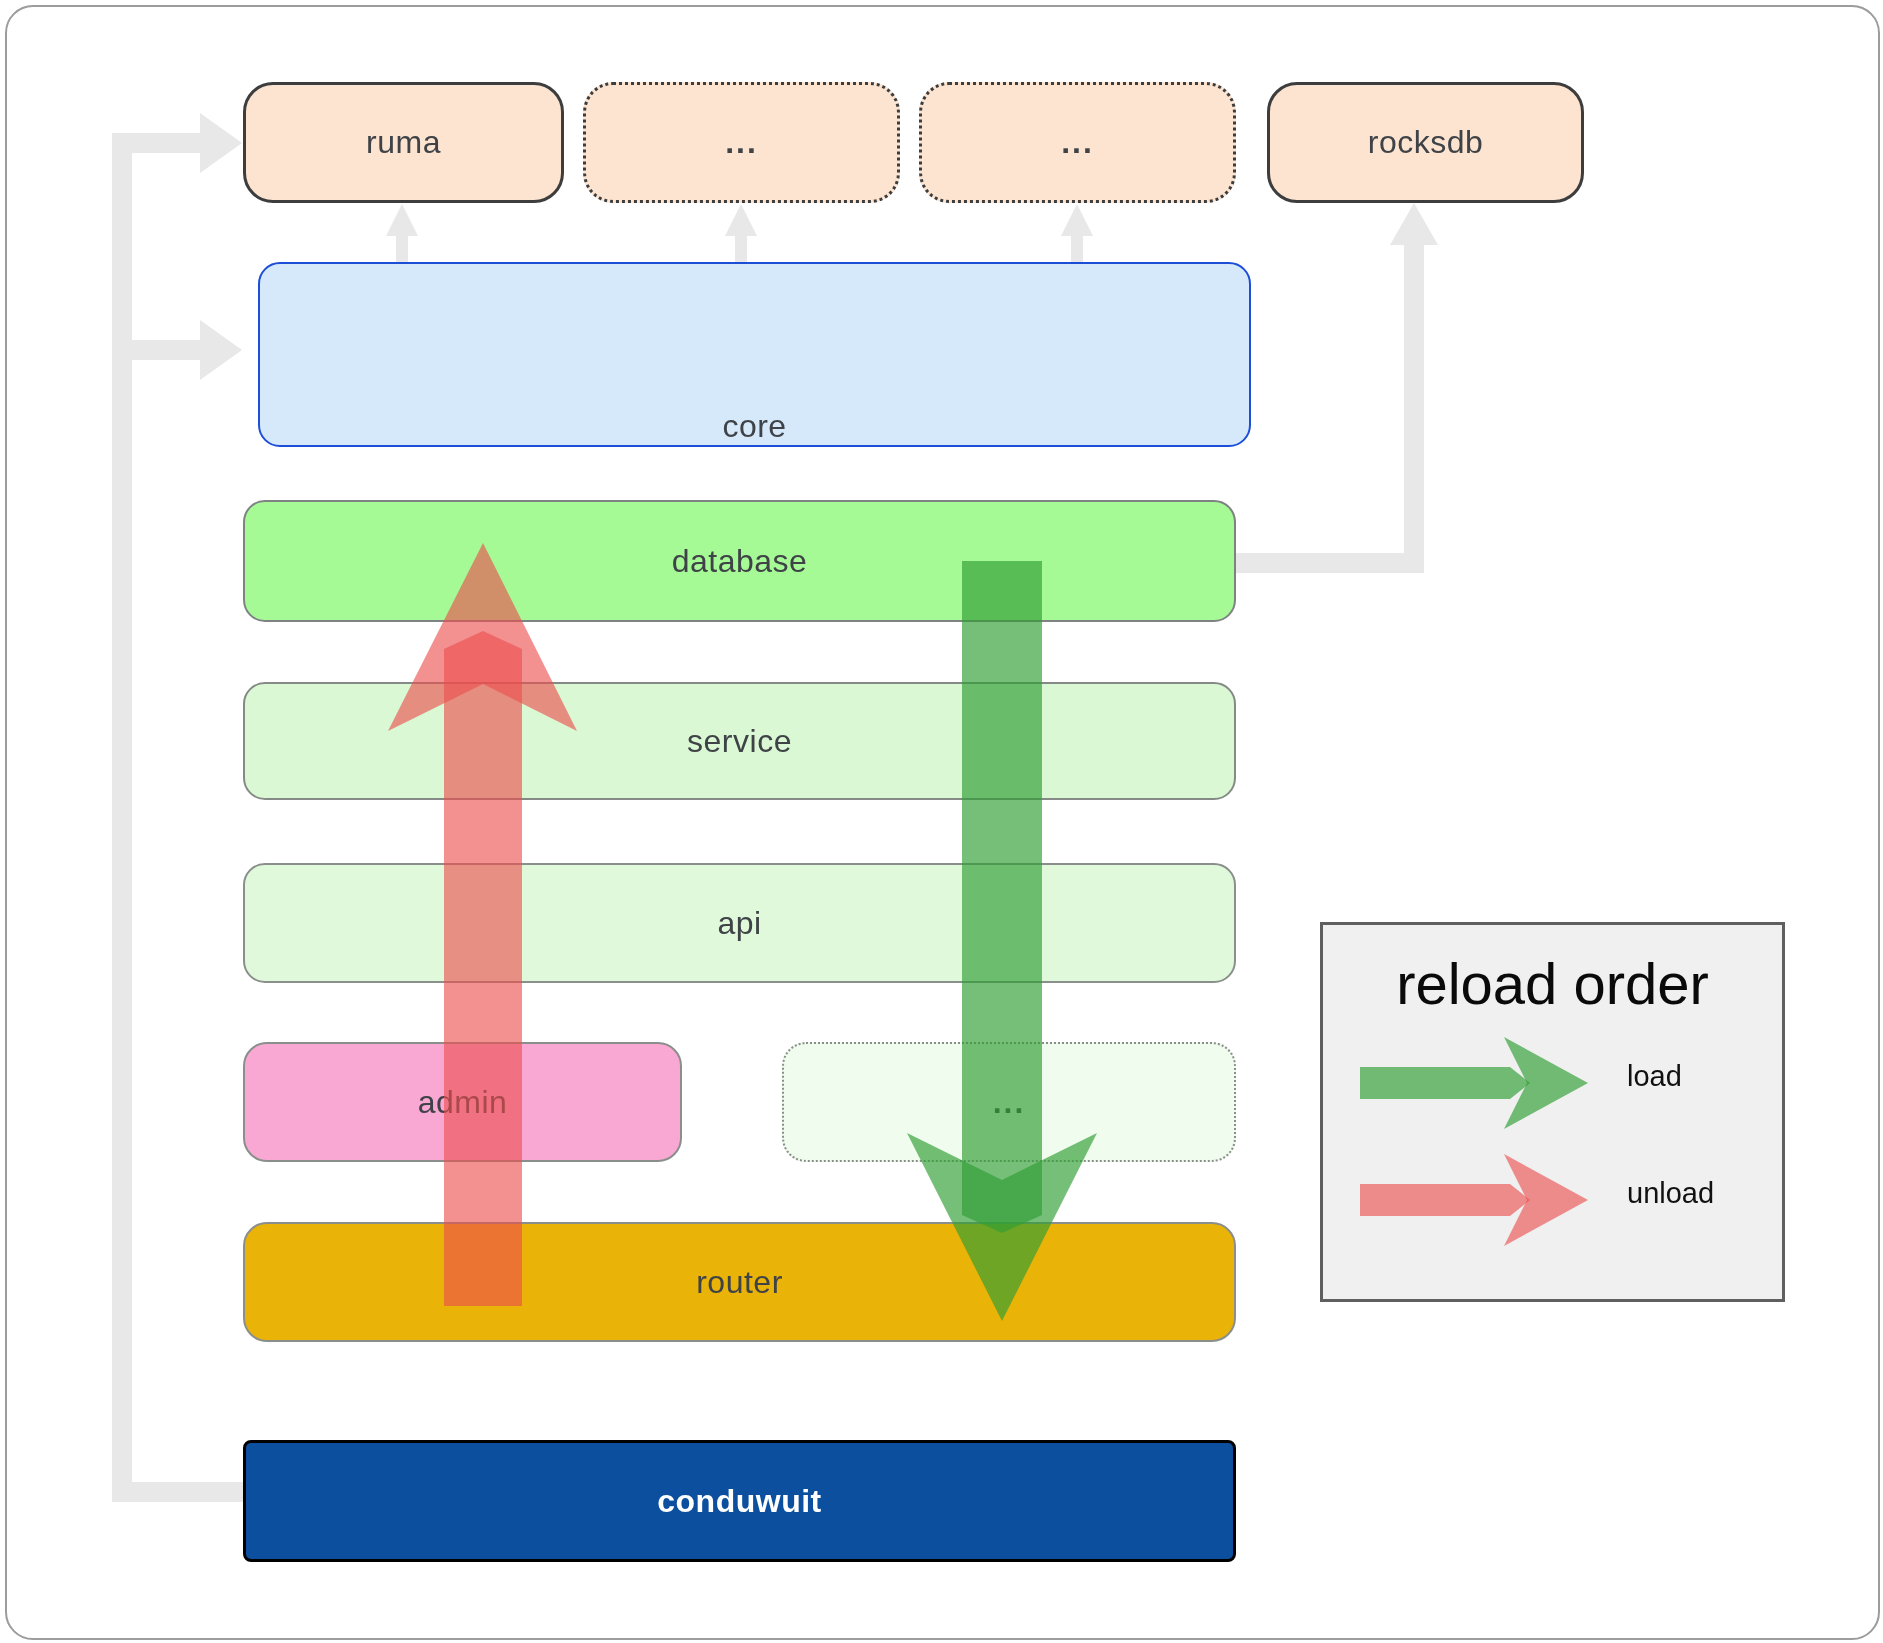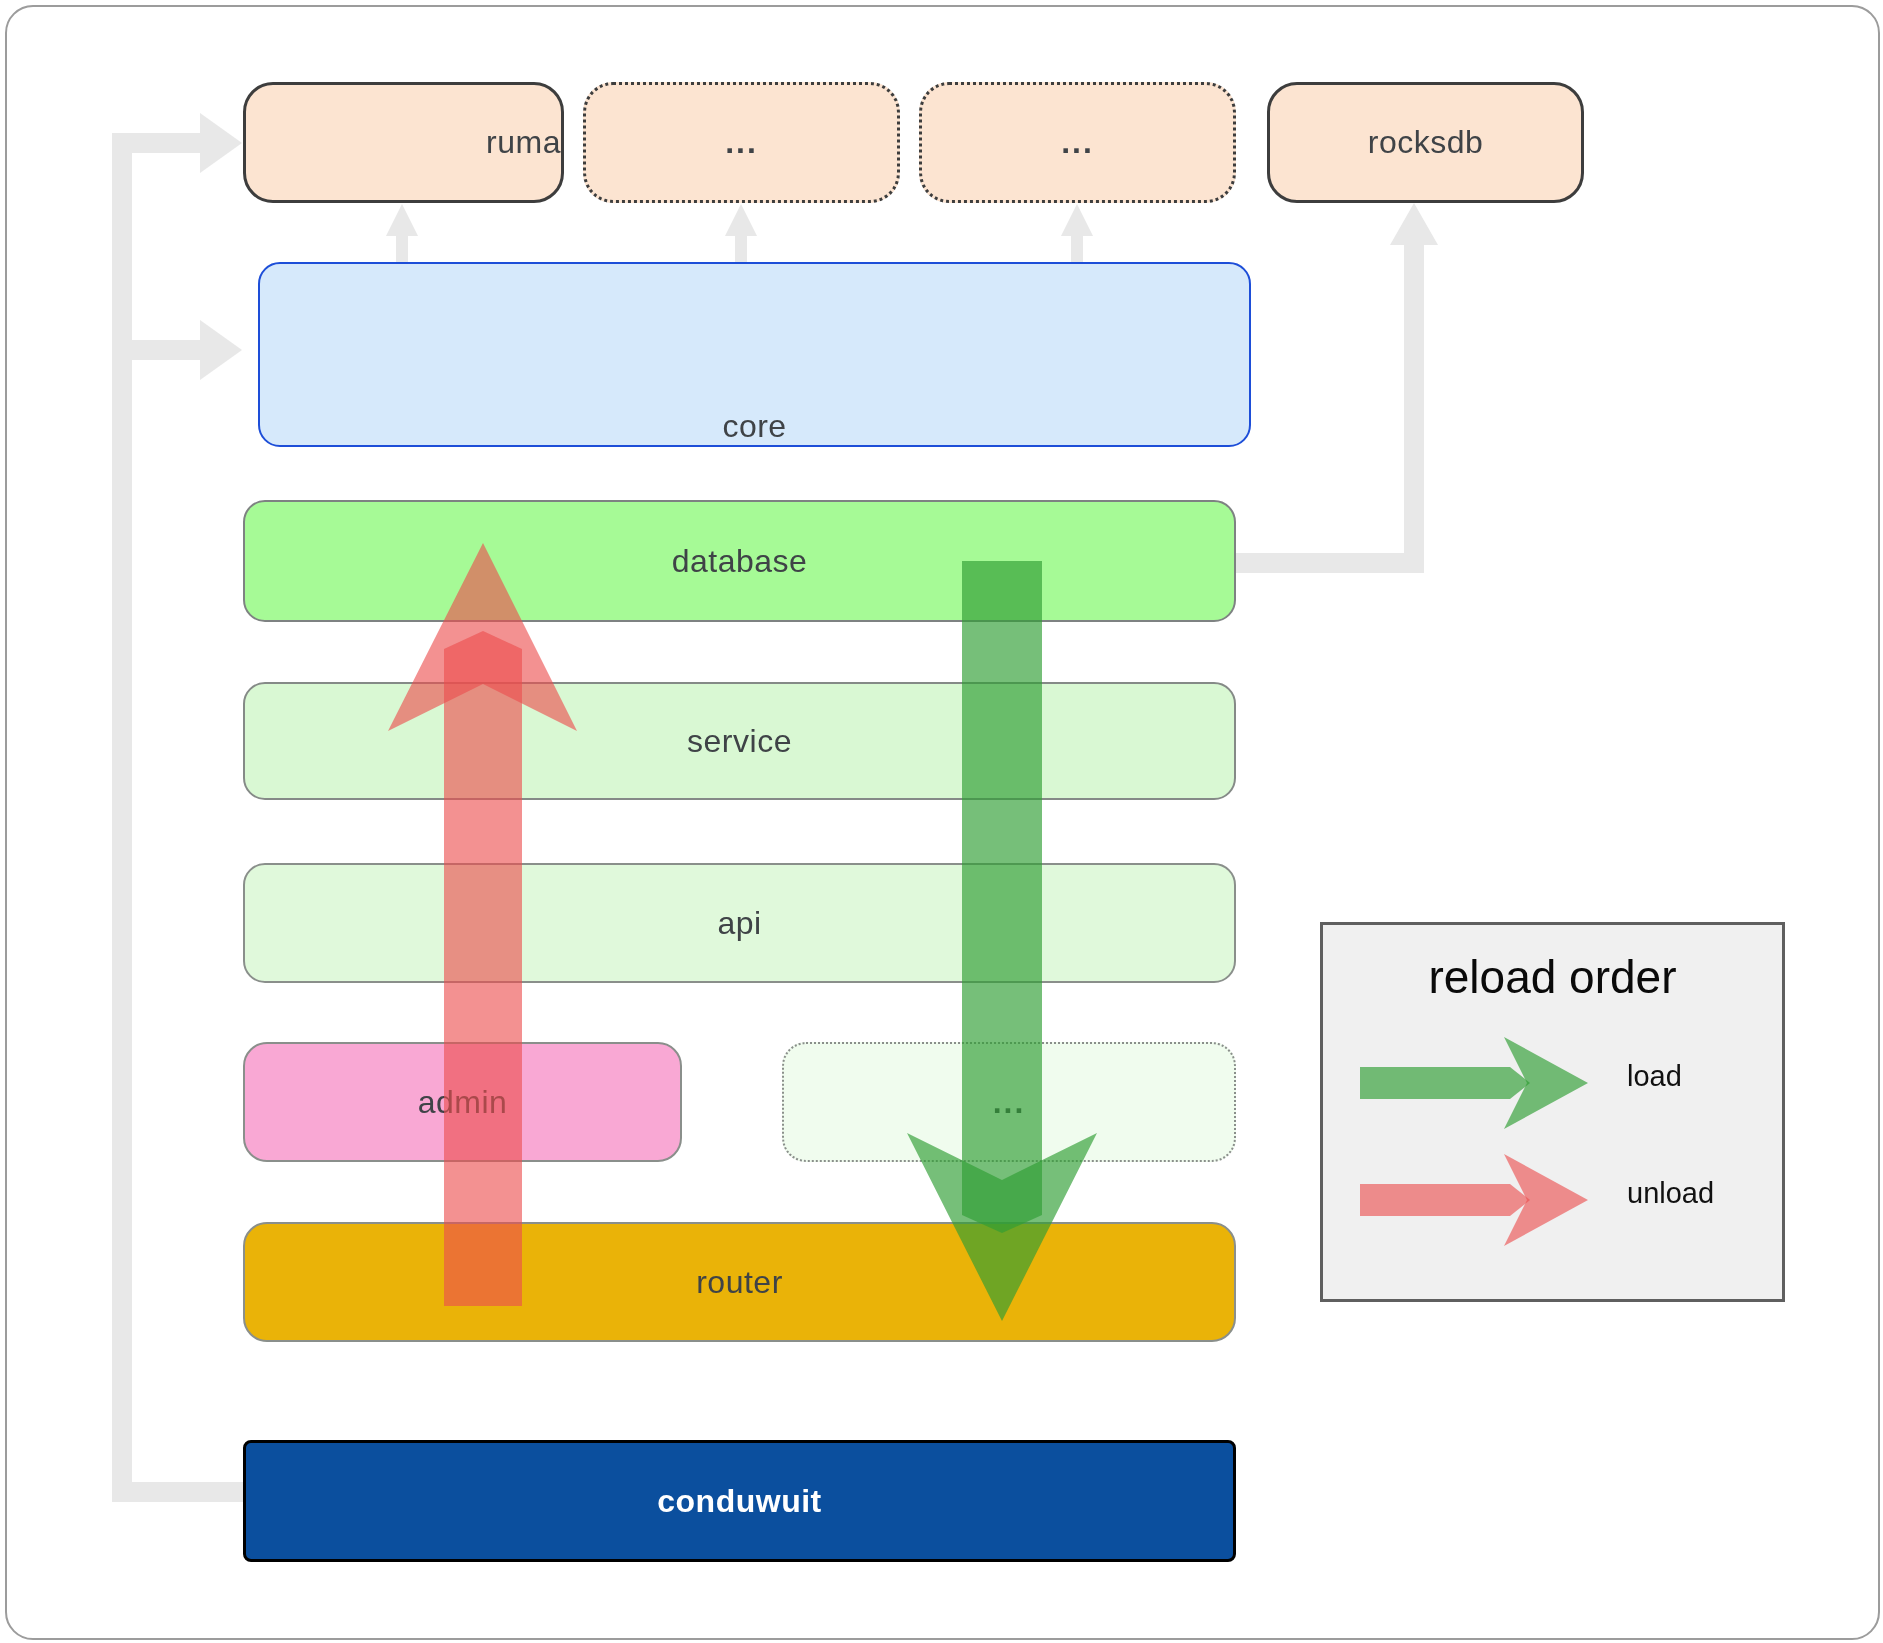--- a/index.html
+++ b/index.html
@@ -17,21 +17,21 @@
   #colored-arrows{z-index:5;}
 
   .box{
     position:absolute;display:flex;align-items:center;justify-content:center;
     box-sizing:border-box;font-size:32px;color:#3f4347;z-index:3;
     letter-spacing:0.5px;
   }
   
   .peach{background:#fce4d1;border:3px solid #3d3d3d;border-radius:30px;}
   .peach.dotted{border:3px dotted #3d3d3d;}
-  #box-ruma     {left:243px;top:82px;width:321px;height:121px;justify-content:flex-end;}
+  #box-ruma     {left:243px;top:82px;width:321px;height:121px;}
   #box-e1       {left:583px;top:82px;width:317px;height:121px;}
   #box-e2       {left:919px;top:82px;width:317px;height:121px;}
   #box-rocksdb  {left:1267px;top:82px;width:317px;height:121px;}
   .ellipsis-label{font-weight:bold;letter-spacing:2px;}
 
   
   #box-core     {left:258px;top:262px;width:993px;height:185px;background:#d6e9fb;border:2px solid #1d4ed8;border-radius:22px;align-items:flex-end;}
   #box-database {left:243px;top:500px;width:993px;height:122px;background:#a6fa96;border:2px solid #7e8282;border-radius:22px;}
   #box-service  {left:243px;top:682px;width:993px;height:118px;background:#d9f8d3;border:2px solid #858a87;border-radius:22px;}
   #box-api      {left:243px;top:863px;width:993px;height:120px;background:#e0f9db;border:2px solid #8a8f8b;border-radius:22px;}
@@ -41,21 +41,21 @@
   #box-conduwuit{left:243px;top:1440px;width:993px;height:122px;background:#0b4f9e;border:3px solid #000000;border-radius:8px;
                  color:#ffffff;font-weight:600;}
 
   
   #legend-box{
     position:absolute;left:1320px;top:922px;width:465px;height:380px;
     background:#f0f0f0;border:3px solid #5f5f5f;box-sizing:border-box;z-index:3;
   }
   #legend-title{
     position:absolute;left:1320px;top:950px;width:465px;text-align:center;
-    font-size:46px;color:#0a0a0a;z-index:4;
+    font-size:58px;color:#0a0a0a;z-index:4;
   }
   .legend-label{
     position:absolute;left:1627px;font-size:29px;color:#111111;z-index:4;
   }
   #legend-load-label{top:1060px;}
   #legend-unload-label{top:1177px;}
 
   .gray-shape{fill:#e8e8e8;}
   .arrow-green{fill:#2f9e33;fill-opacity:0.66;}
   .arrow-red{fill:#ec4d4d;fill-opacity:0.62;}

